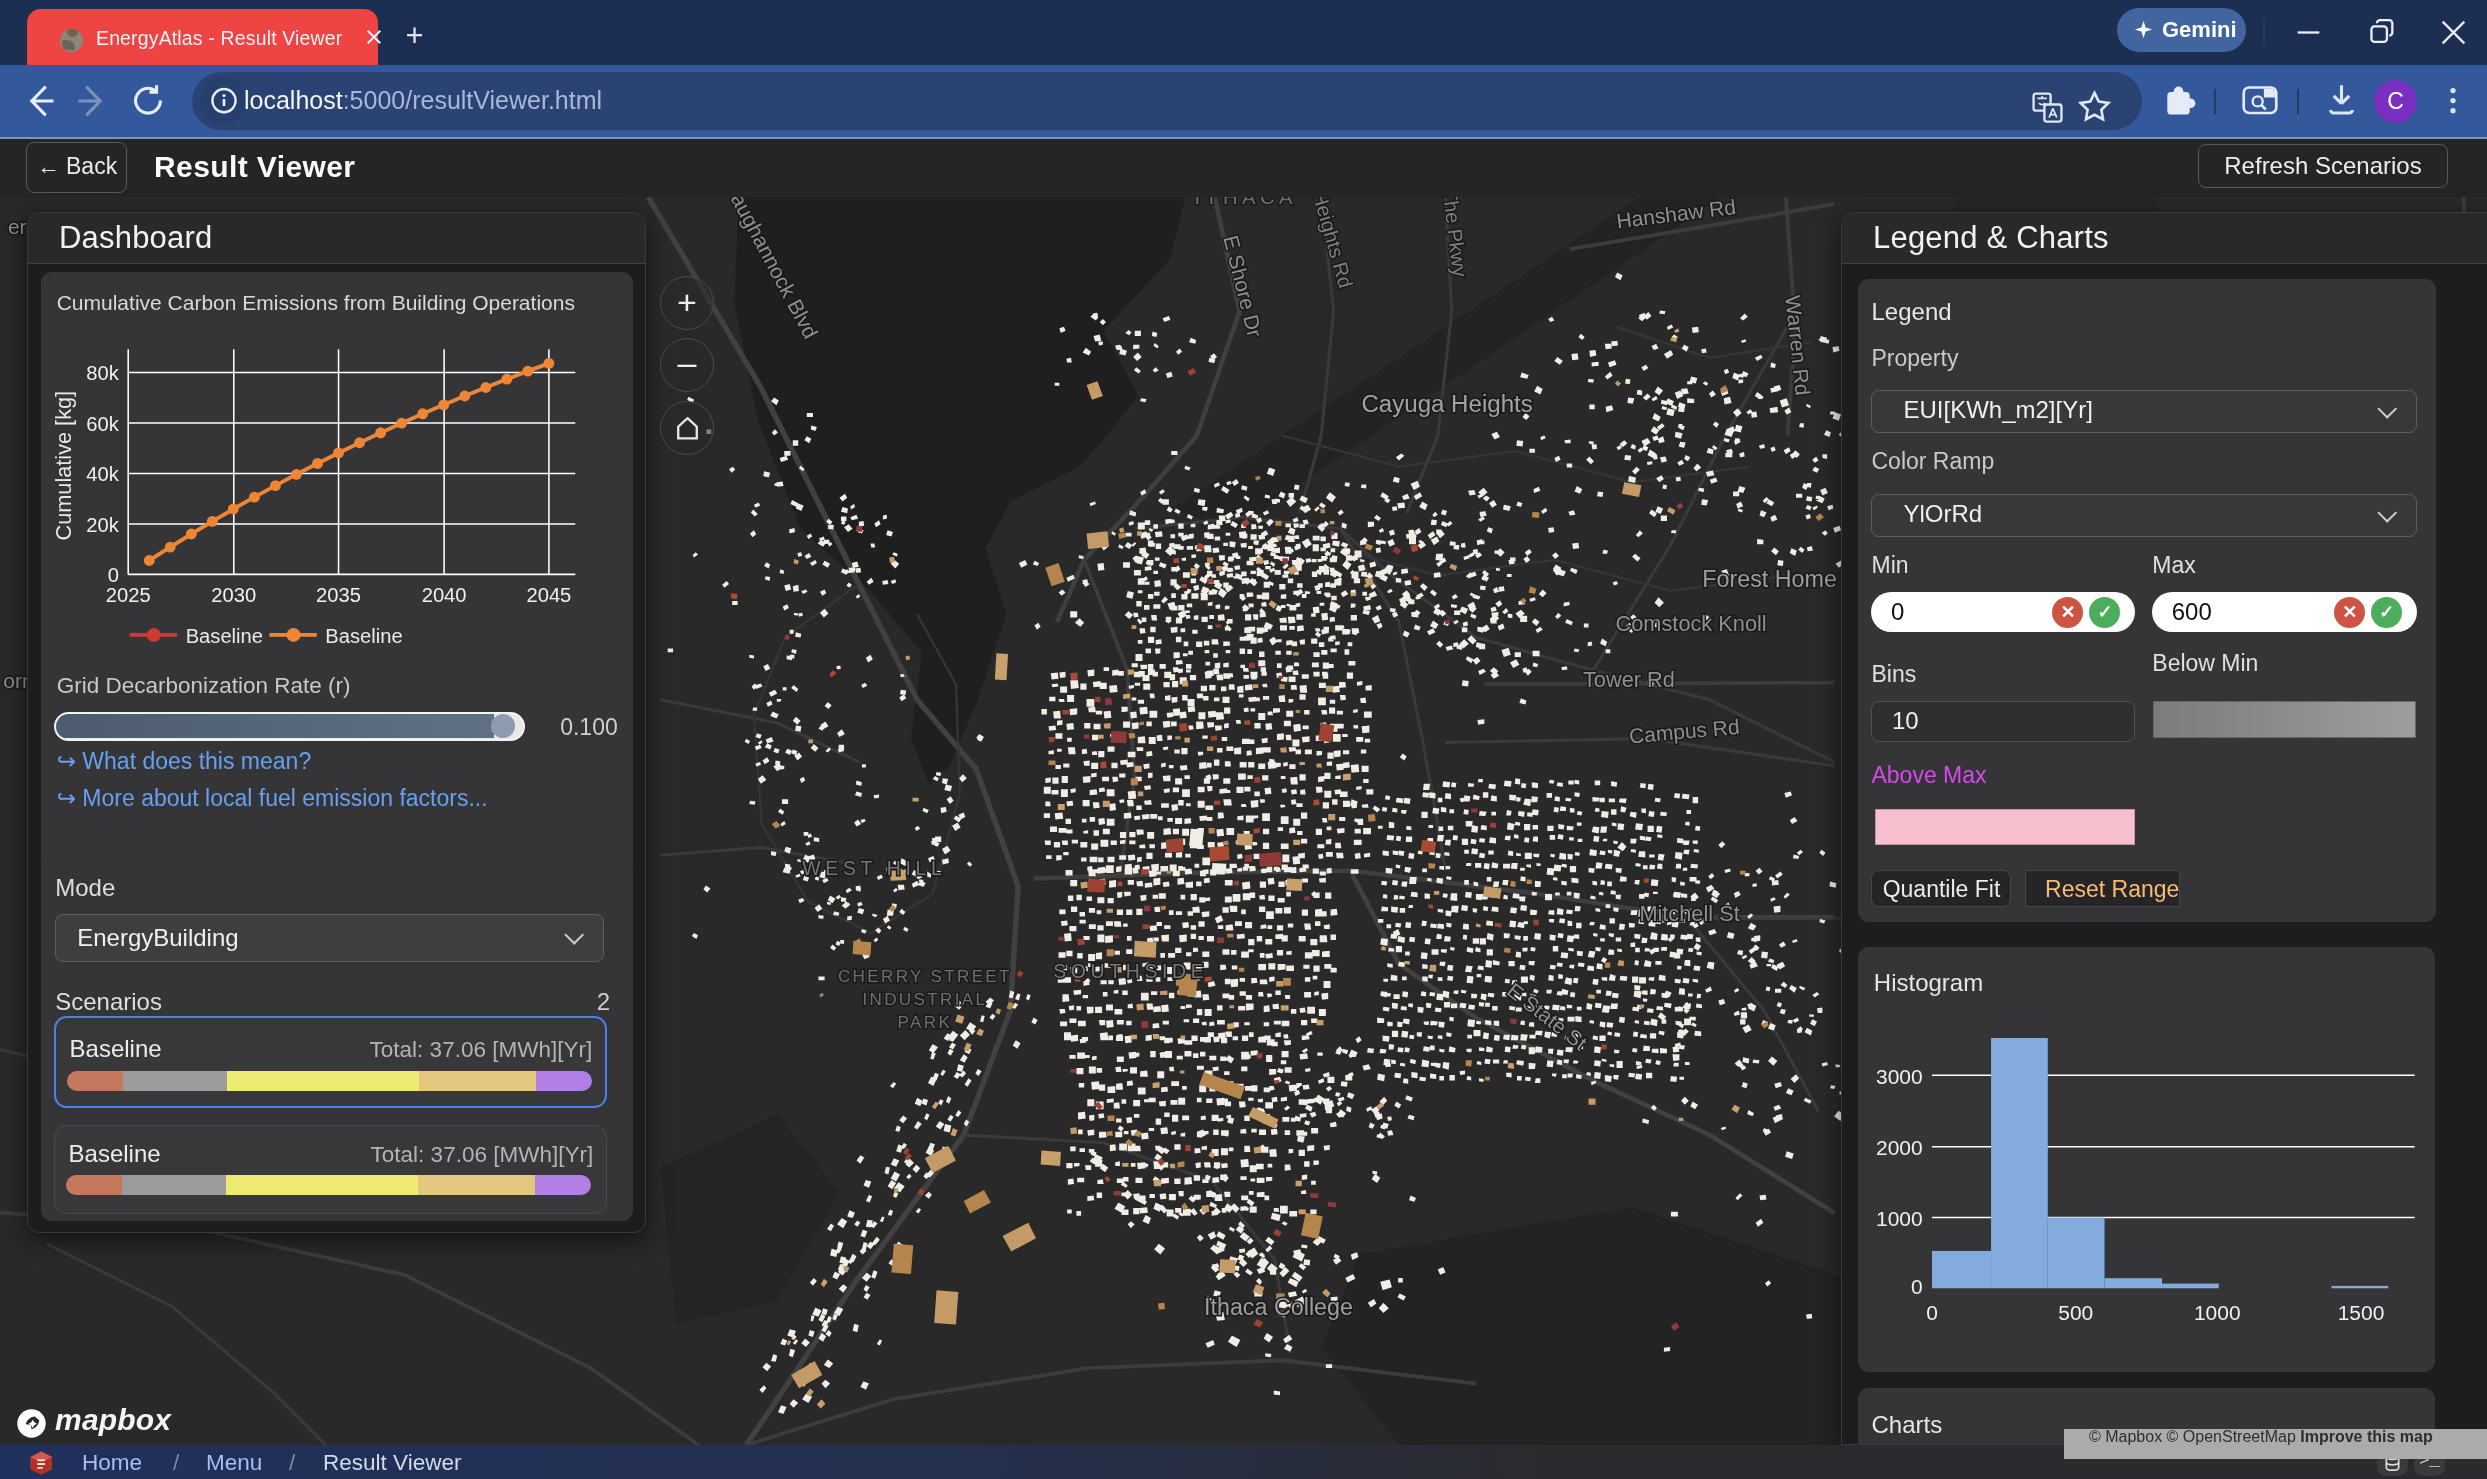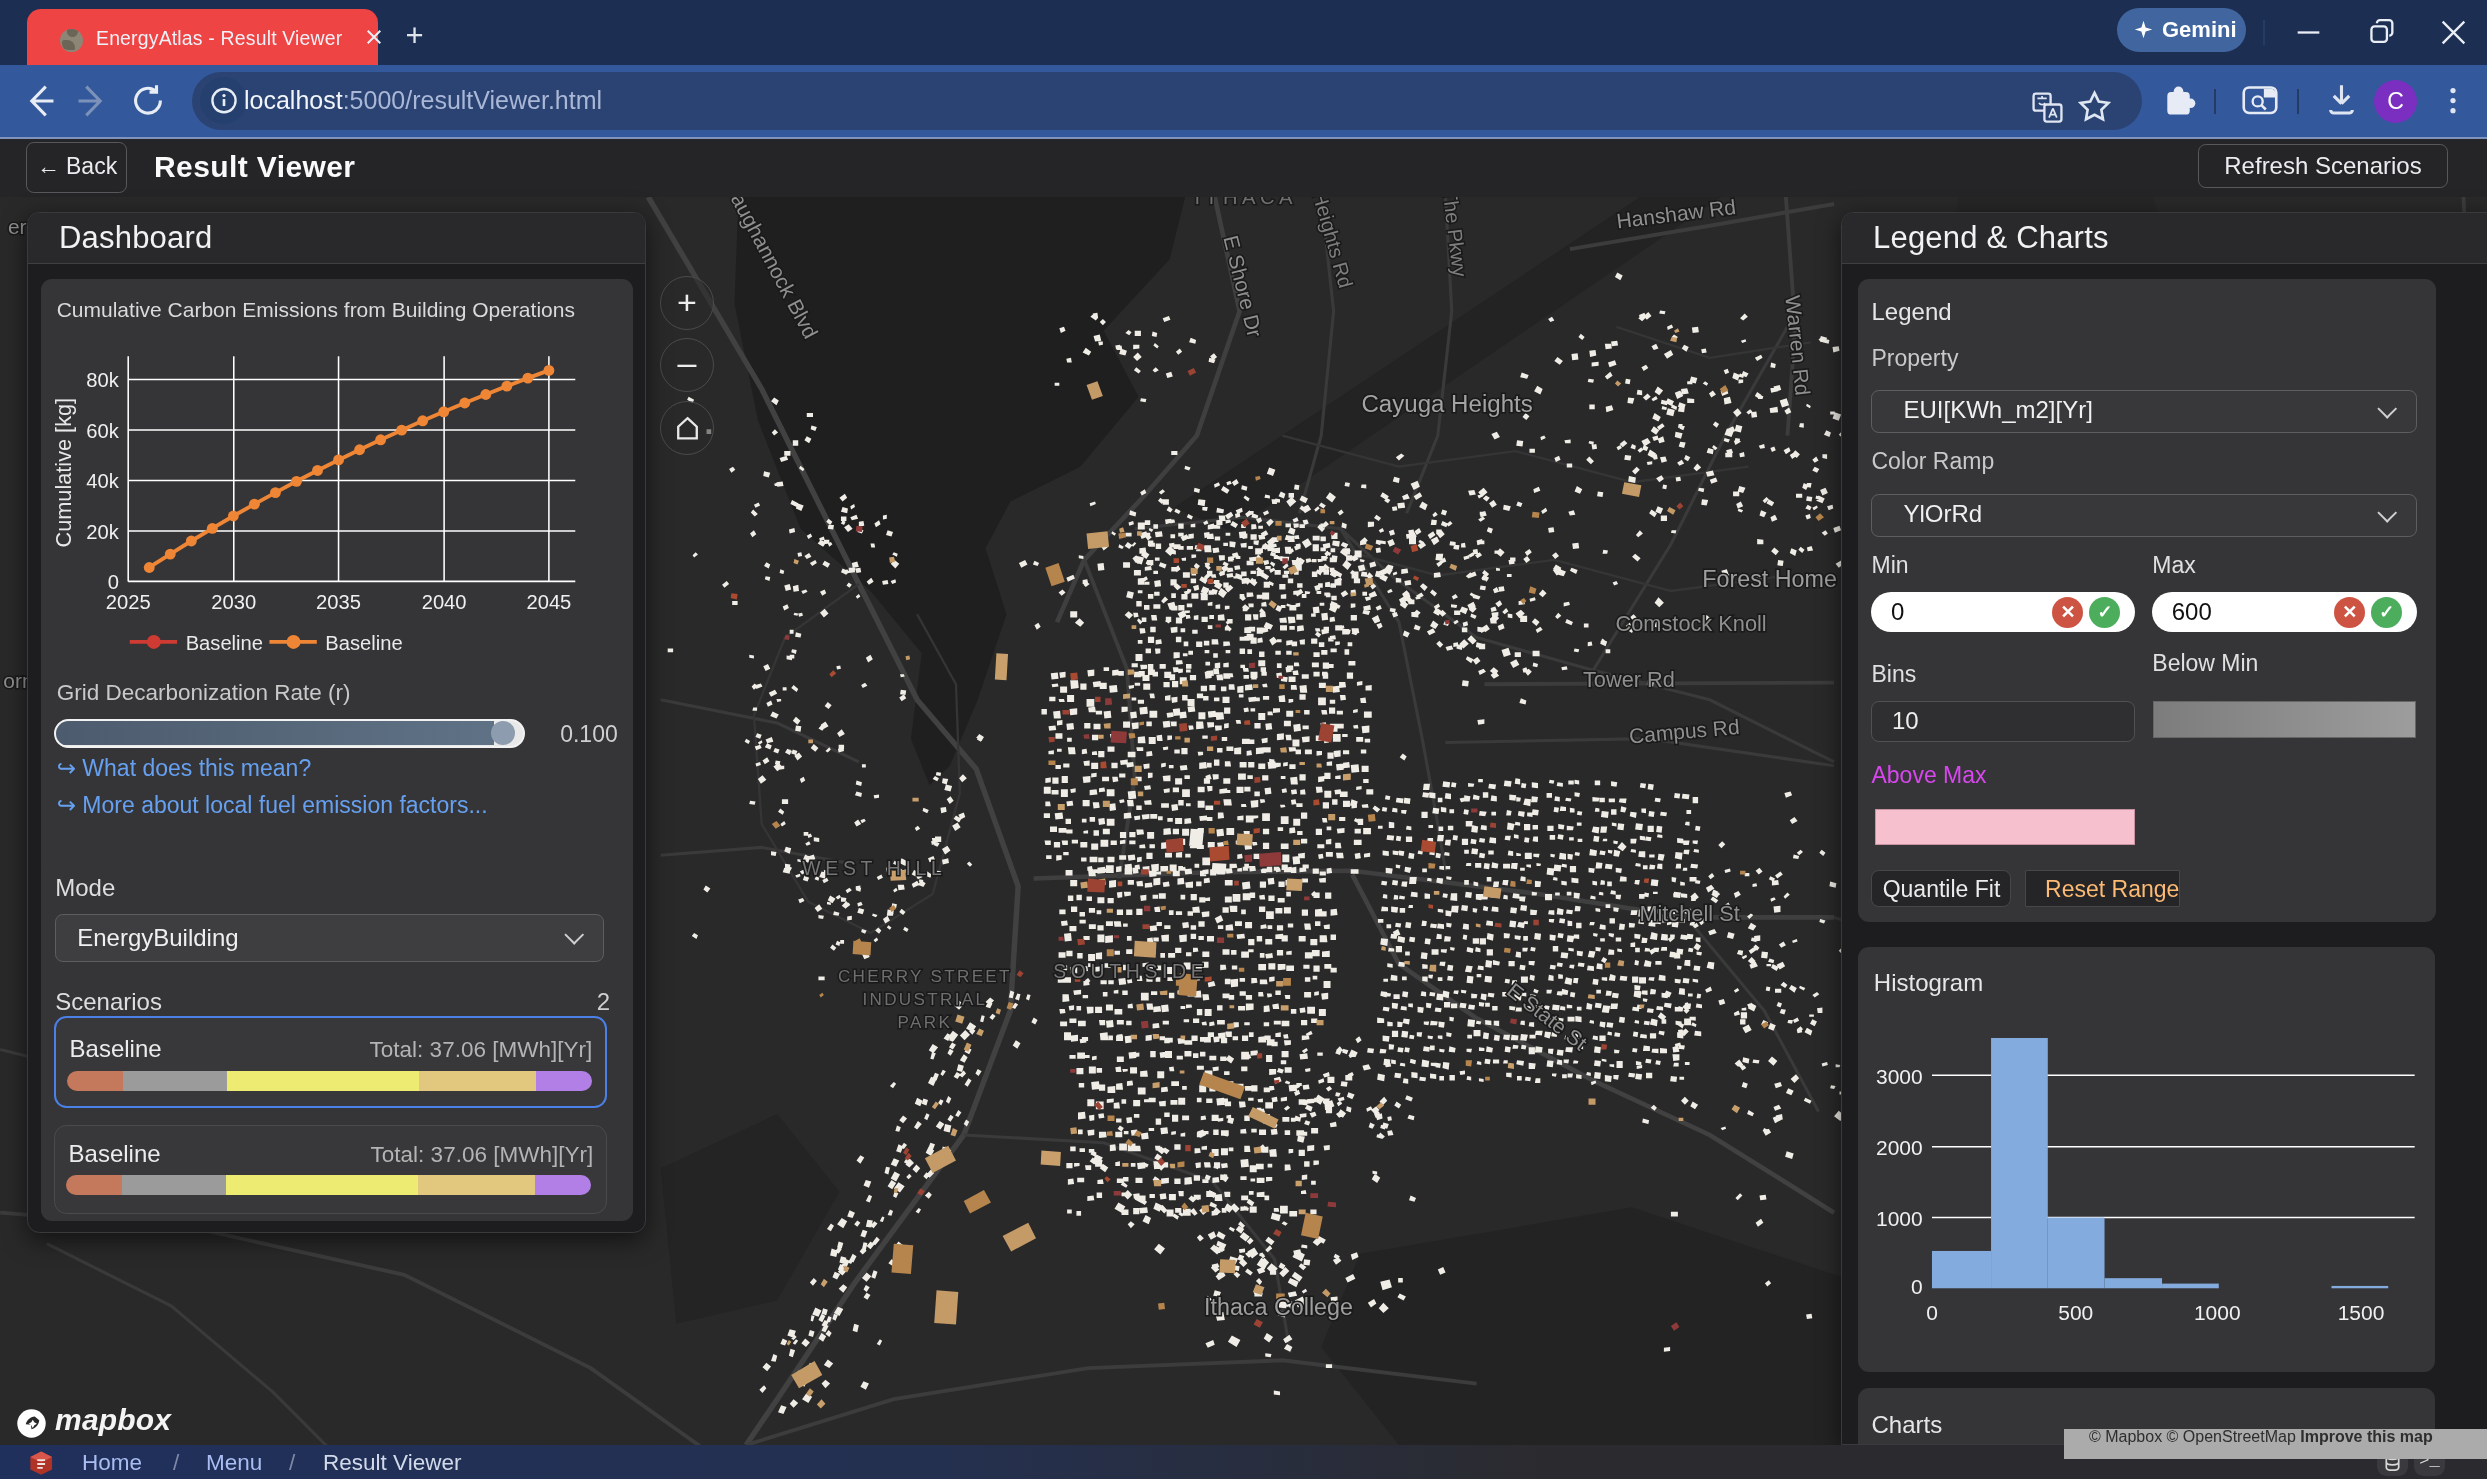--- a/index.html
+++ b/index.html
@@ -238,21 +238,21 @@
   <div id="apphead">
     <div id="backbtn">← Back</div>
     <div id="apptitle">Result Viewer</div>
     <div id="refreshbtn">Refresh Scenarios</div>
   </div>
 
   <div id="attrib">© Mapbox © OpenStreetMap <b>Improve this map</b></div>
   <div id="dash" class="panel">
   <div class="phead">Dashboard</div>
 
-  <div class="card" style="left:13.2px;top:66px;width:592px;height:666px">
+  <div class="card" style="left:13.2px;top:59px;width:592px;height:666px">
     <div style="position:absolute;left:15.5px;top:19.4px;font-size:21px;color:#dadada;white-space:nowrap">Cumulative Carbon Emissions from Building Operations</div>
     <svg style="position:absolute;left:0;top:54px" width="592" height="326" viewBox="0 0 762 420" font-family="Liberation Sans, sans-serif">
 
       <g stroke="#ffffff" stroke-width="2">
             <line x1="112" y1="30" x2="112" y2="320"></line>
             <line x1="248" y1="30" x2="248" y2="320"></line>
             <line x1="383" y1="30" x2="383" y2="320"></line>
             <line x1="519" y1="30" x2="519" y2="320"></line>
             <line x1="654" y1="30" x2="654" y2="320"></line>
             <line x1="112" y1="320" x2="688" y2="320"></line>

